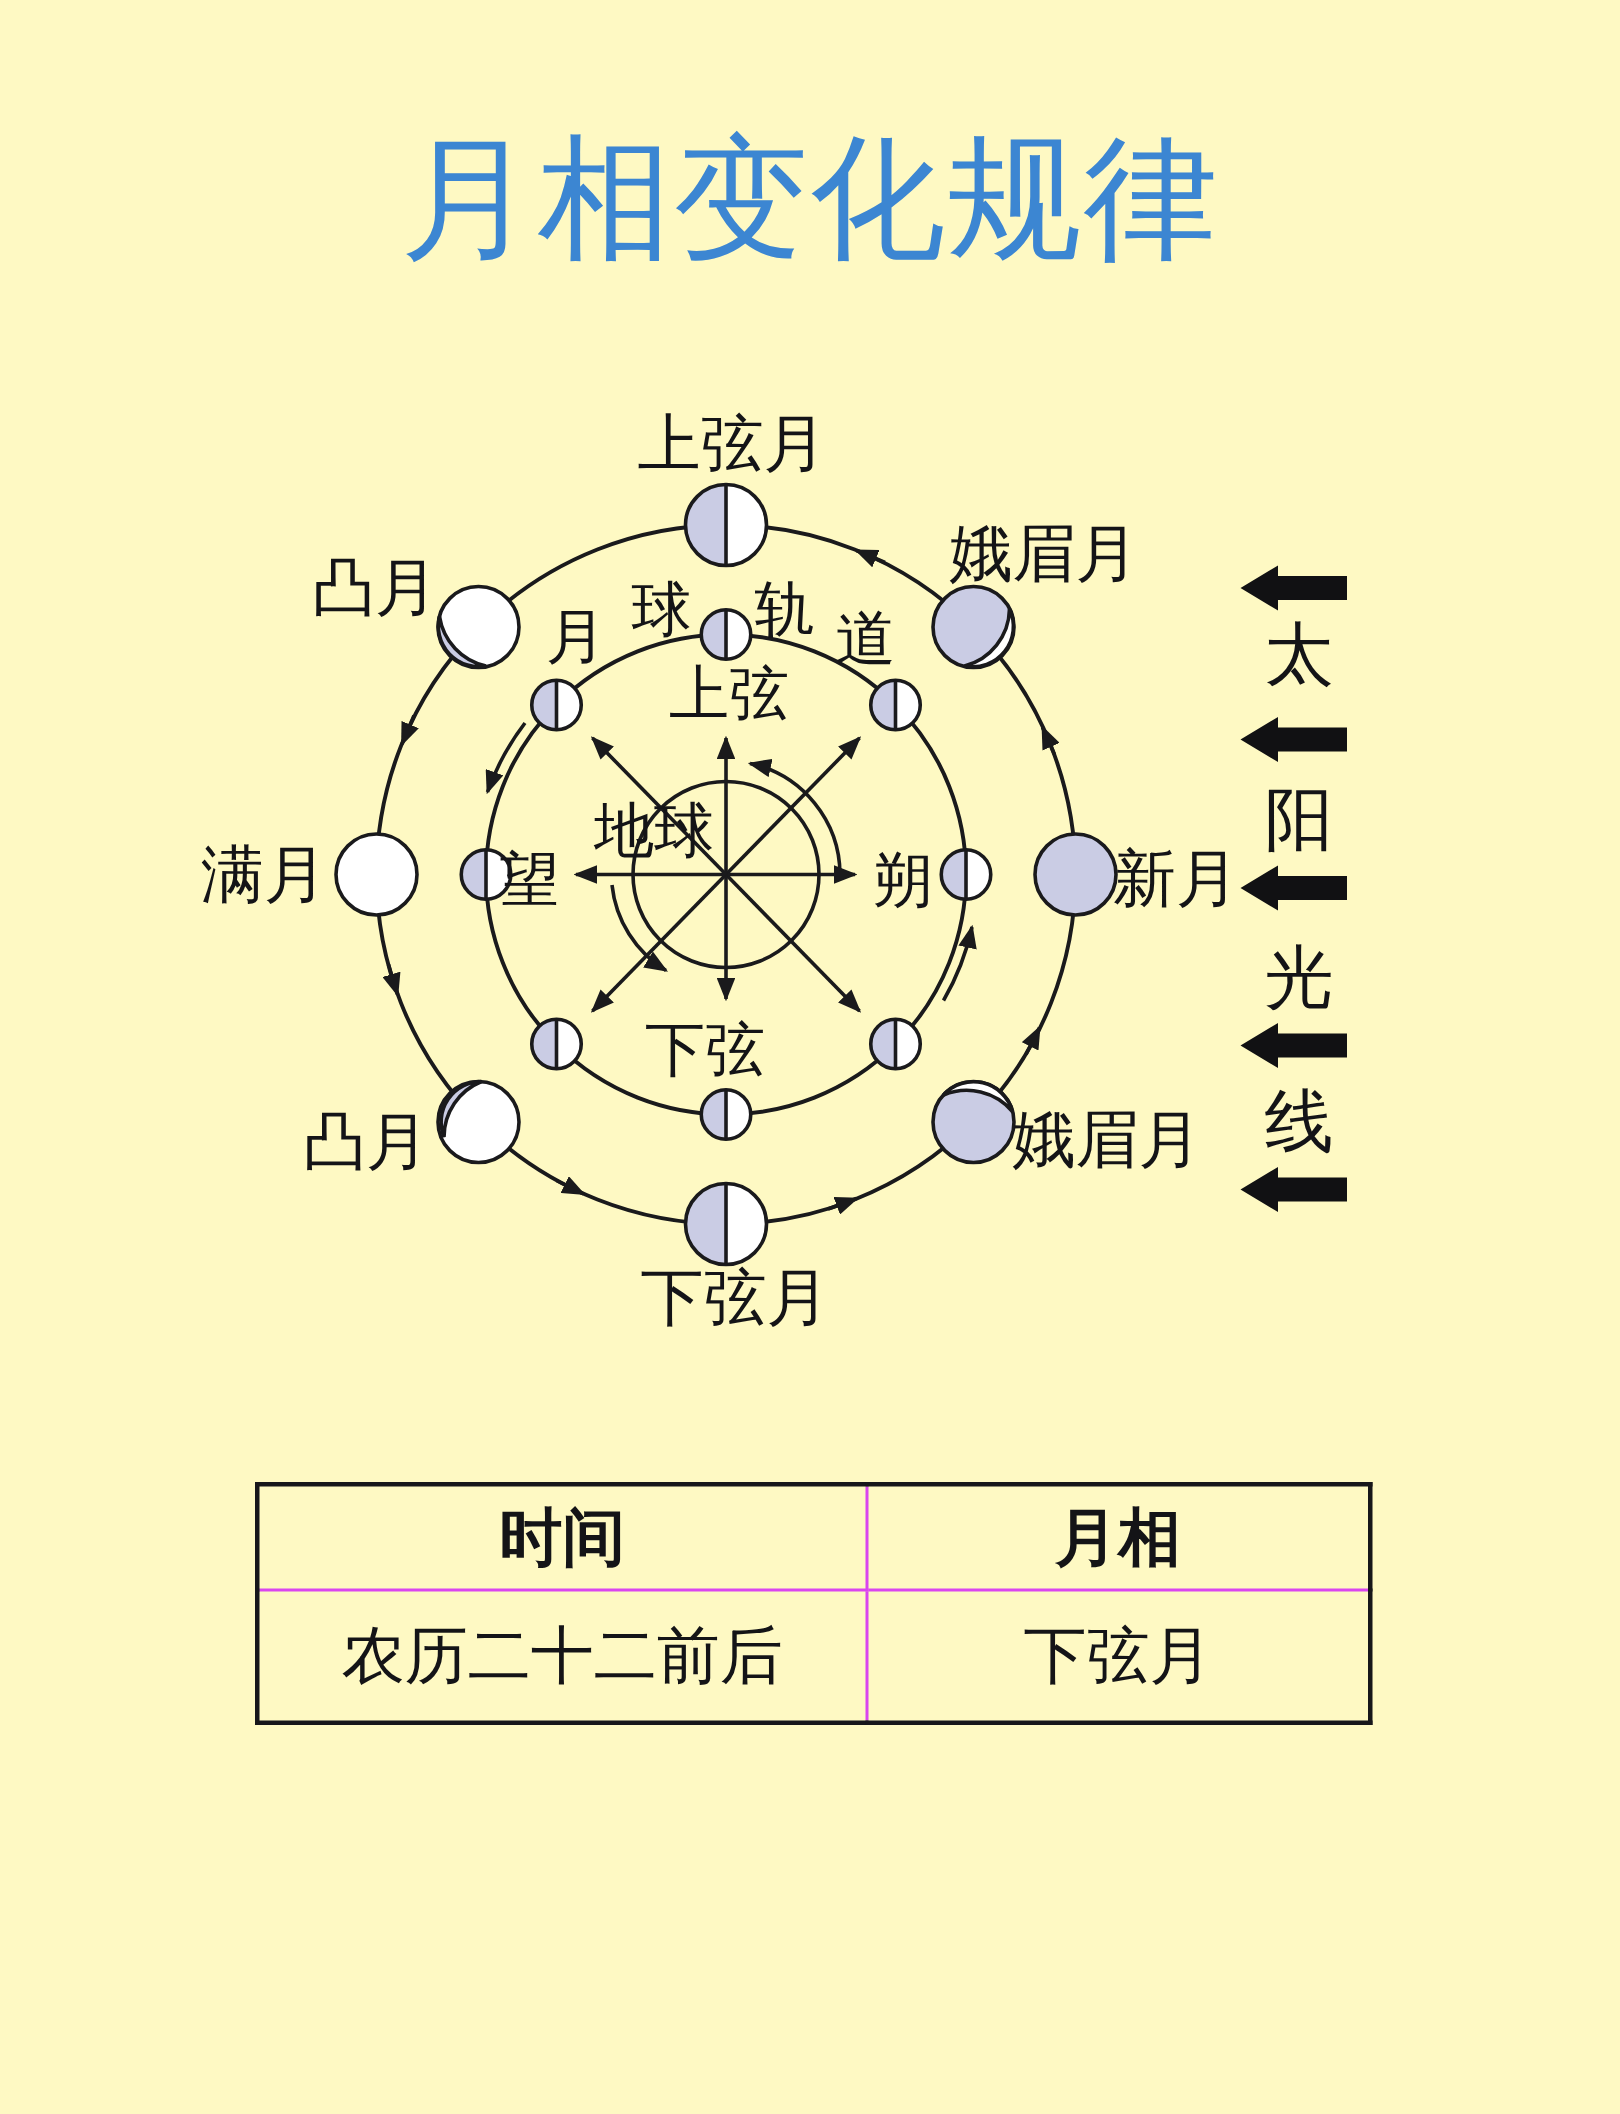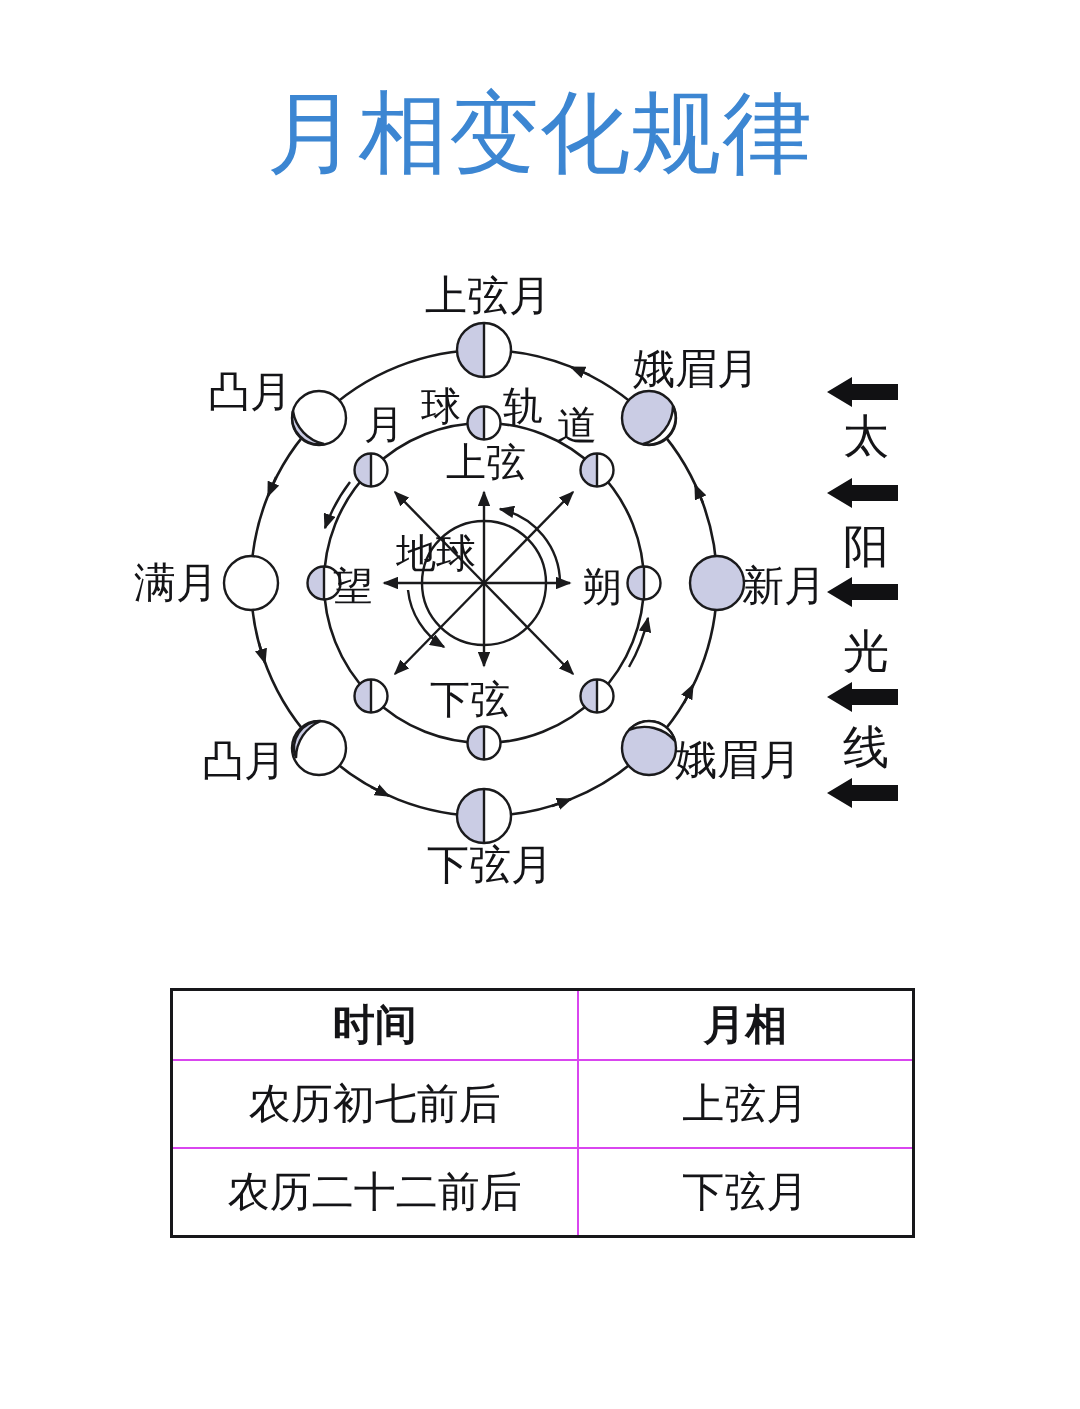--- a/index.html
+++ b/index.html
@@ -1,16 +1,16 @@
 <!DOCTYPE html>
 <html><head>
 <meta charset="utf-8">
 <style>
   html,body{margin:0;padding:0;background:#e8e8e9;}
-  .page{position:relative;width:1080px;height:1409px;background:#ffffff;overflow:hidden;
+  .page{position:relative;width:1080px;height:1409px;background:#fef9c3;overflow:hidden;
         font-family:"Liberation Serif","DejaVu Serif",serif;color:#141417;}
   .title{position:absolute;top:88px;left:0;width:1080px;text-align:center;
          font-family:"Liberation Sans","DejaVu Sans",sans-serif;font-weight:300;
          font-size:90px;line-height:1;color:#3c86d2;letter-spacing:1px;}
   svg.diagram{position:absolute;top:0;left:0;}
   svg.diagram text{fill:#141417;font-family:"Liberation Serif","DejaVu Serif",serif;text-anchor:middle;}
   .olabel{font-size:42px;}
   .ilabel{font-size:40px;}
   .sunchar{font-size:46px;}
   .orbit{fill:none;stroke:#1a1a1c;stroke-width:2.6px;}
@@ -175,23 +175,19 @@
         <col class="c2">
       </colgroup>
     <thead>
       <tr>
         <th>时间</th>
         <th>月相</th>
       </tr>
     </thead>
     <tbody>
       <tr>
-        <td>农历初七前后</td>
-        <td>上弦月</td>
-      </tr>
-      <tr>
         <td>农历二十二前后</td>
         <td>下弦月</td>
       </tr>
     </tbody>
   </table>
 
 </div>
 
 </body></html>

